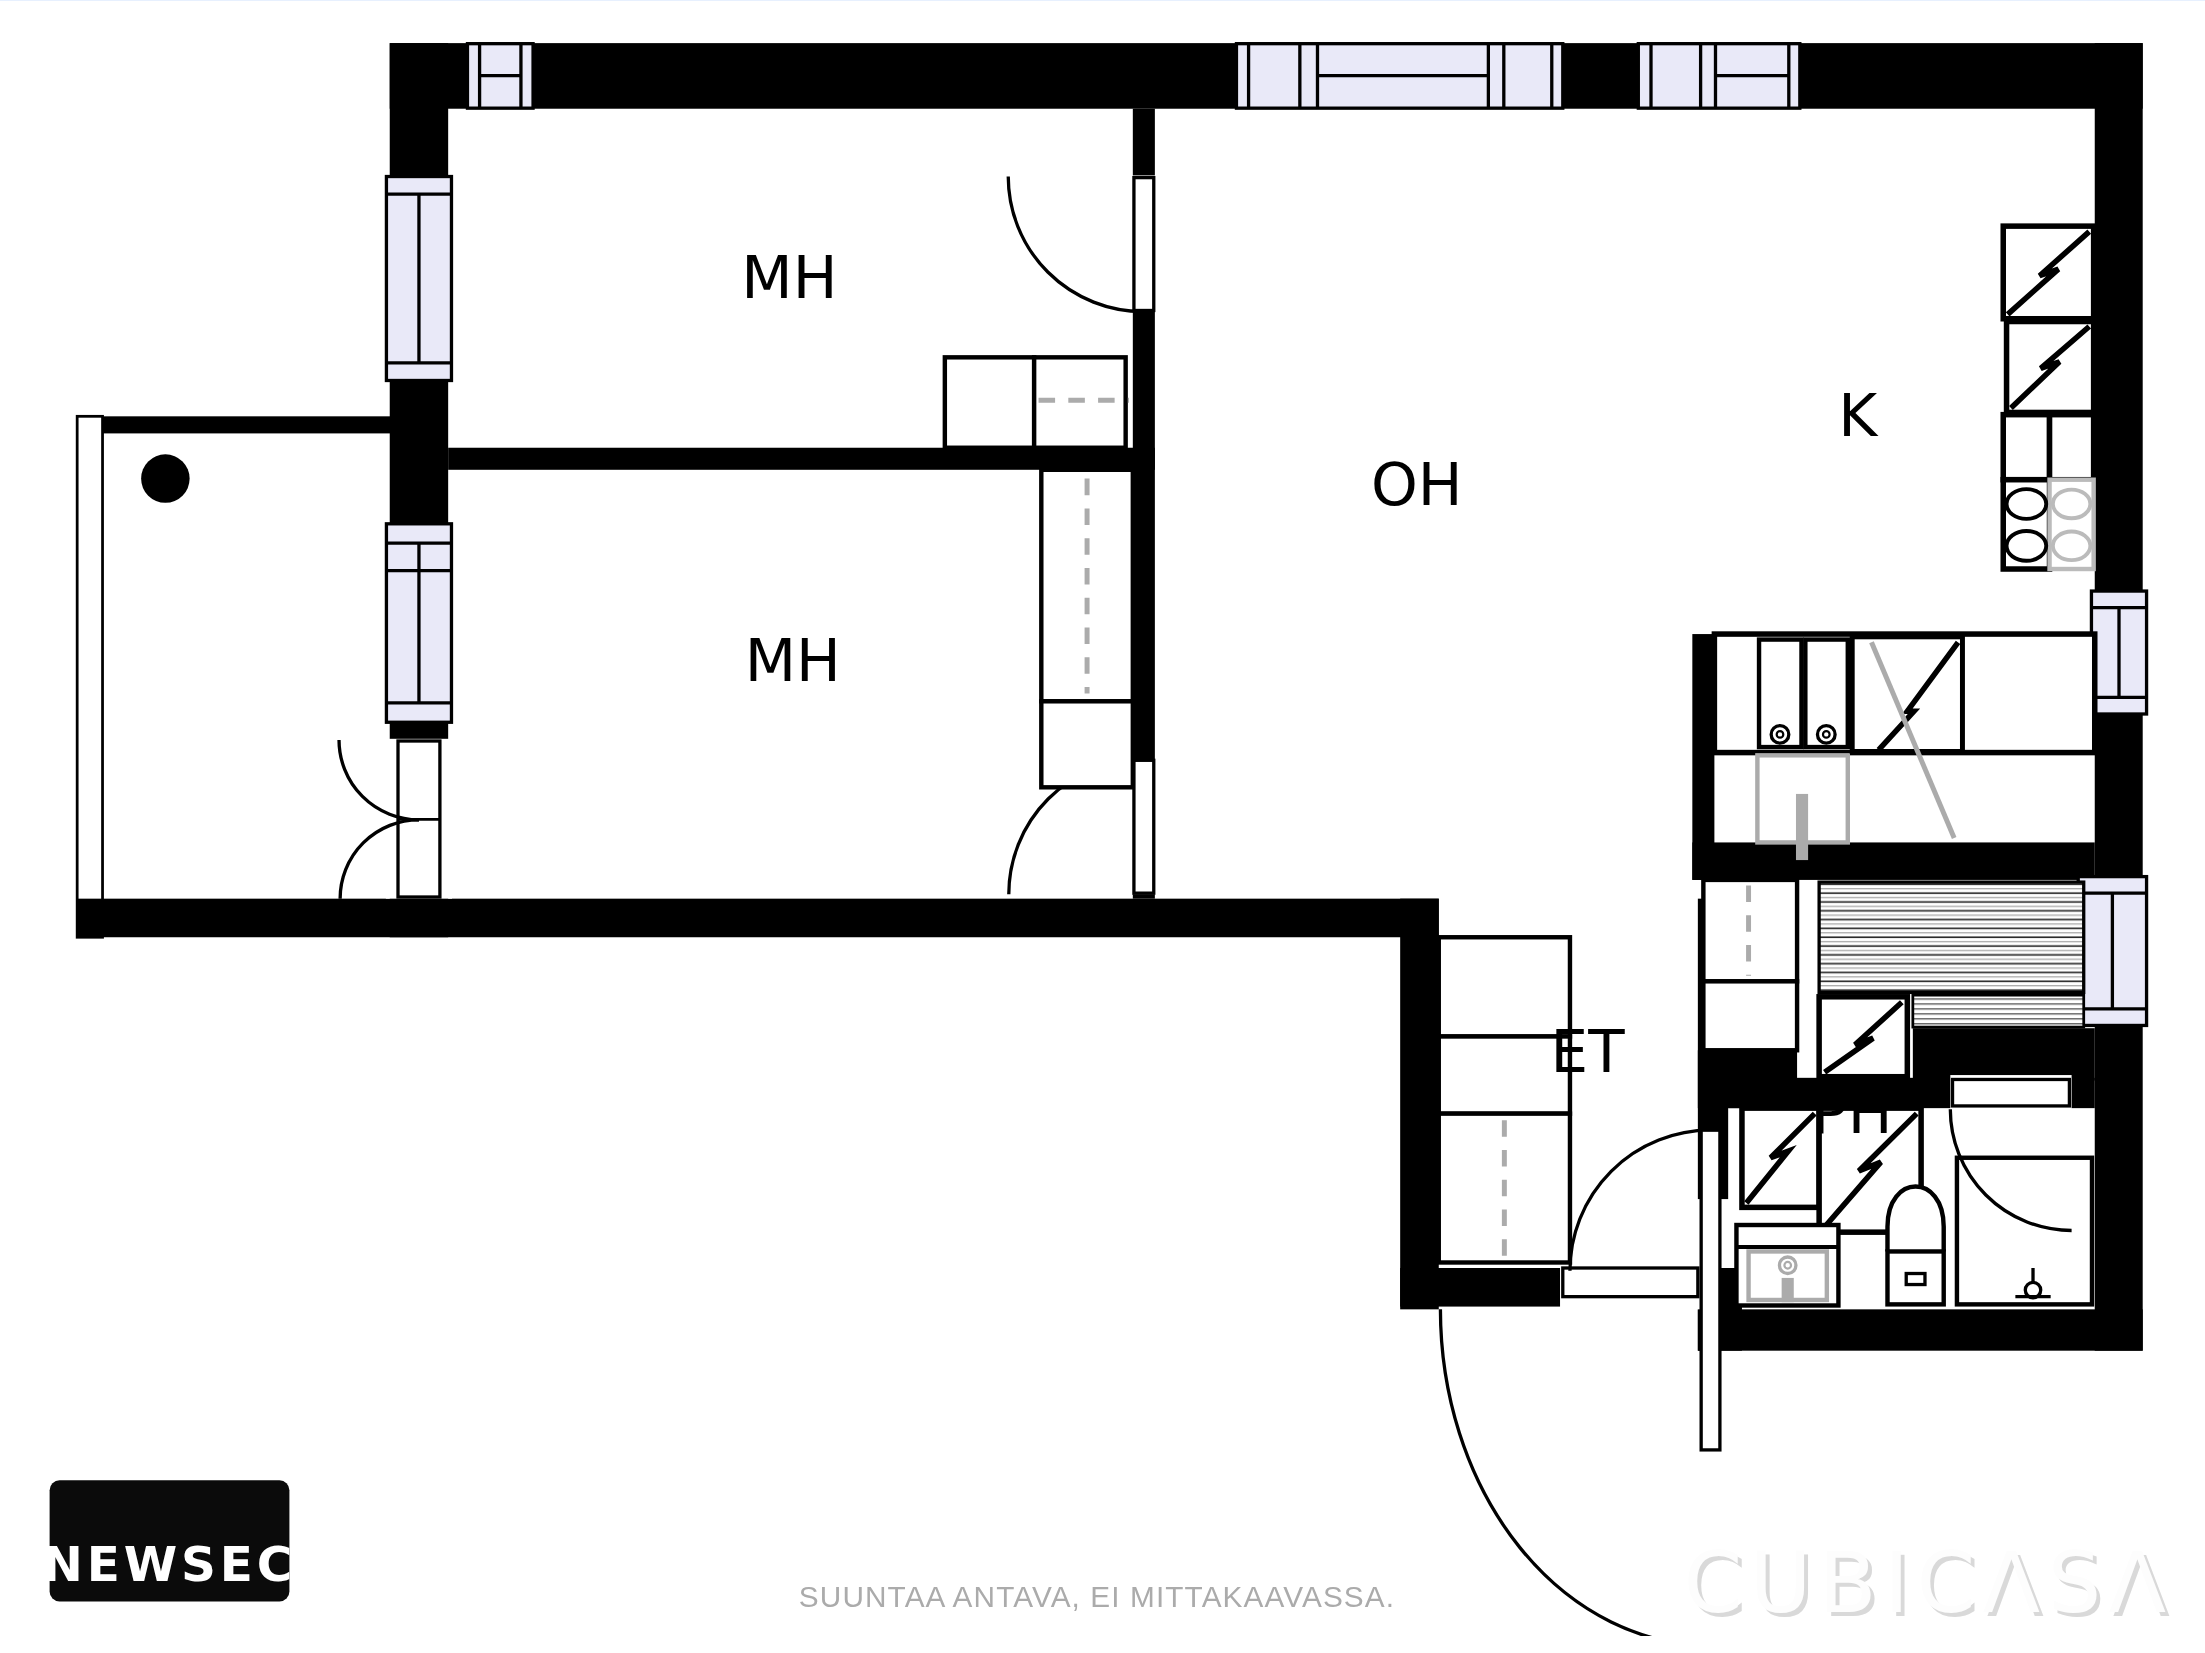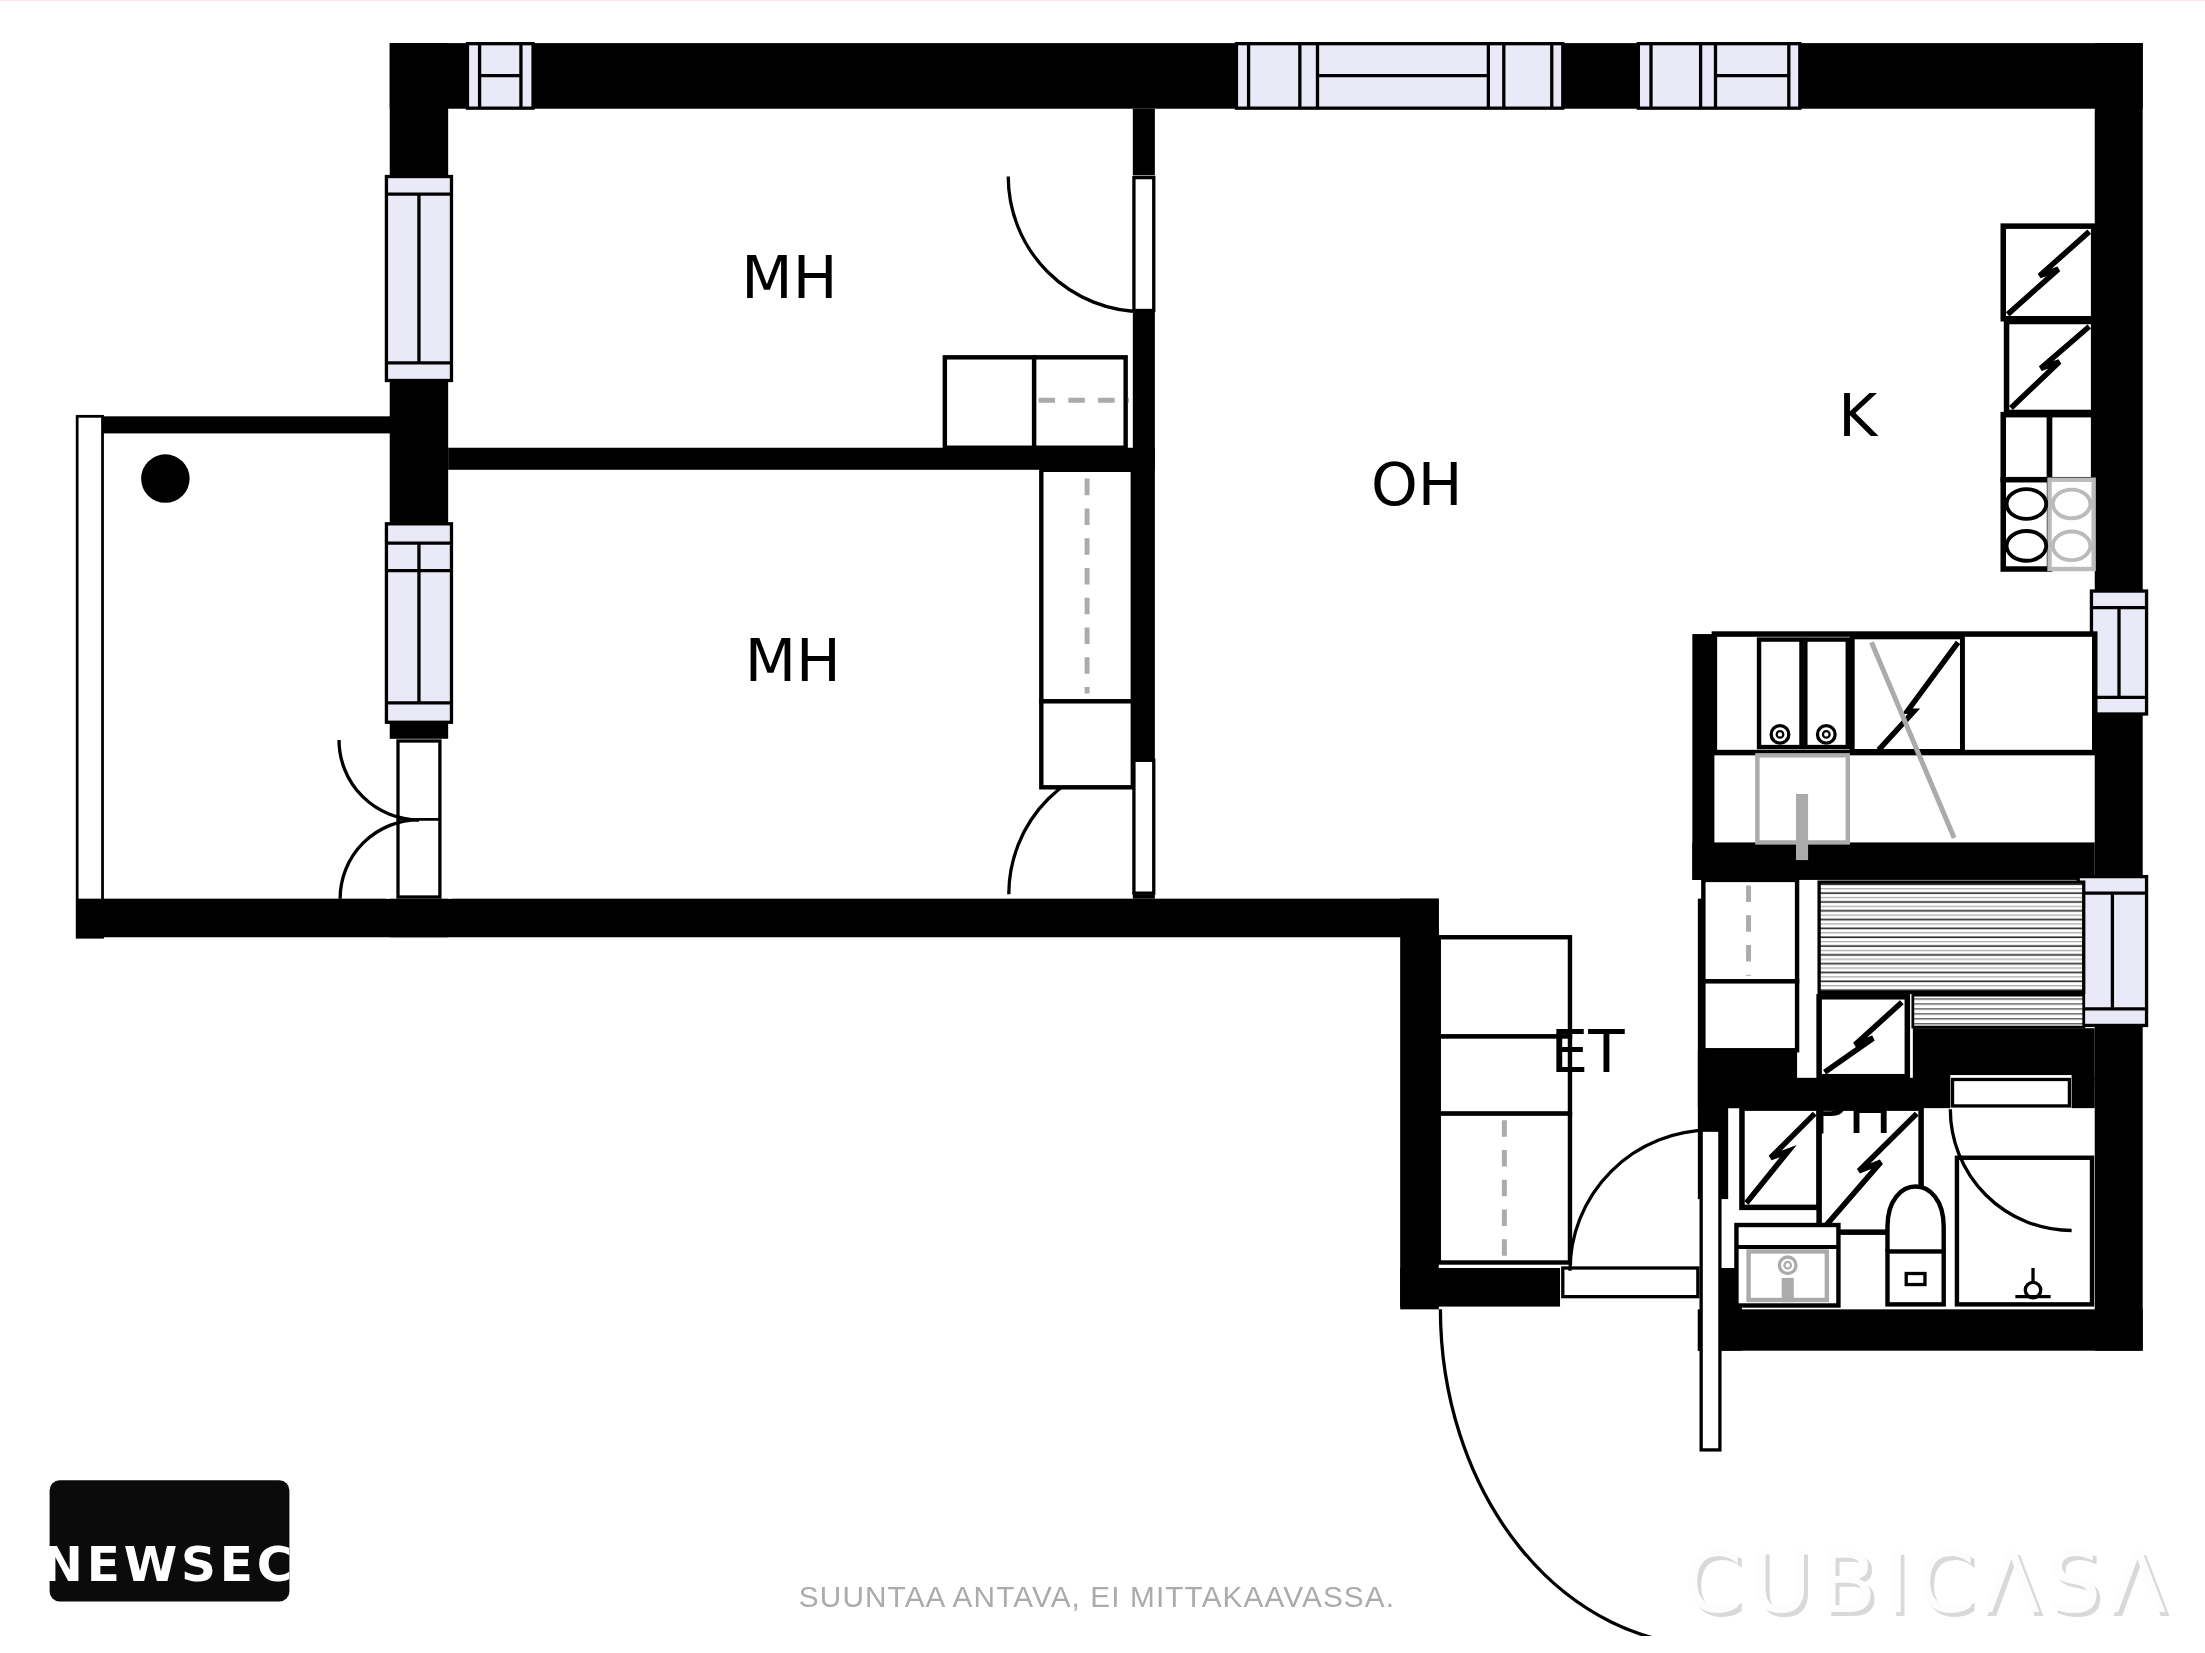--- a/index.html
+++ b/index.html
@@ -1,16 +1,16 @@
 <!DOCTYPE html>
 <html style="--wall: #000000; --window_fill: #E9E9F8; --fixture_gray: #ABABAB; --dash_gray: #ABABAB; --muted_gray: #ABABAB; --watermark_shadow: #D9D9D9; --watermark_fill: #FDFDFD; --background: #FFFFFF; --logo_bg: #0B0B0B;font-size:8.8px"><head>
 <meta charset="utf-8">
 <style>
   html,body{margin:0;padding:0;background:#fff;}
-  .stage{width:2205px;height:1636px;position:relative;background:#ef4444;overflow:hidden;}
+  .stage{width:2205px;height:1636px;position:relative;background:#3b82f6;overflow:hidden;}
   svg{display:block;}
   .wall{fill:var(--wall,#000);stroke:none;}
   .win{fill:var(--window_fill,#E9E9F8);stroke:var(--wall,#000);stroke-width:6;}
   .winline{stroke:var(--wall,#000);stroke-width:6;fill:none;}
   .fixture{fill:#fff;stroke:var(--wall,#000);stroke-width:10;}
   .fixture-thin{fill:#fff;stroke:var(--wall,#000);stroke-width:8;}
   .fixture-gray{fill:none;stroke:var(--fixture_gray,#ABABAB);stroke-width:8;}
   .bolt{fill:none;stroke:var(--wall,#000);stroke-width:10;stroke-linejoin:miter;}
   .bolt-gray{fill:none;stroke:var(--fixture_gray,#ABABAB);stroke-width:9;}
   .arc{fill:none;stroke:var(--wall,#000);stroke-width:6;}

